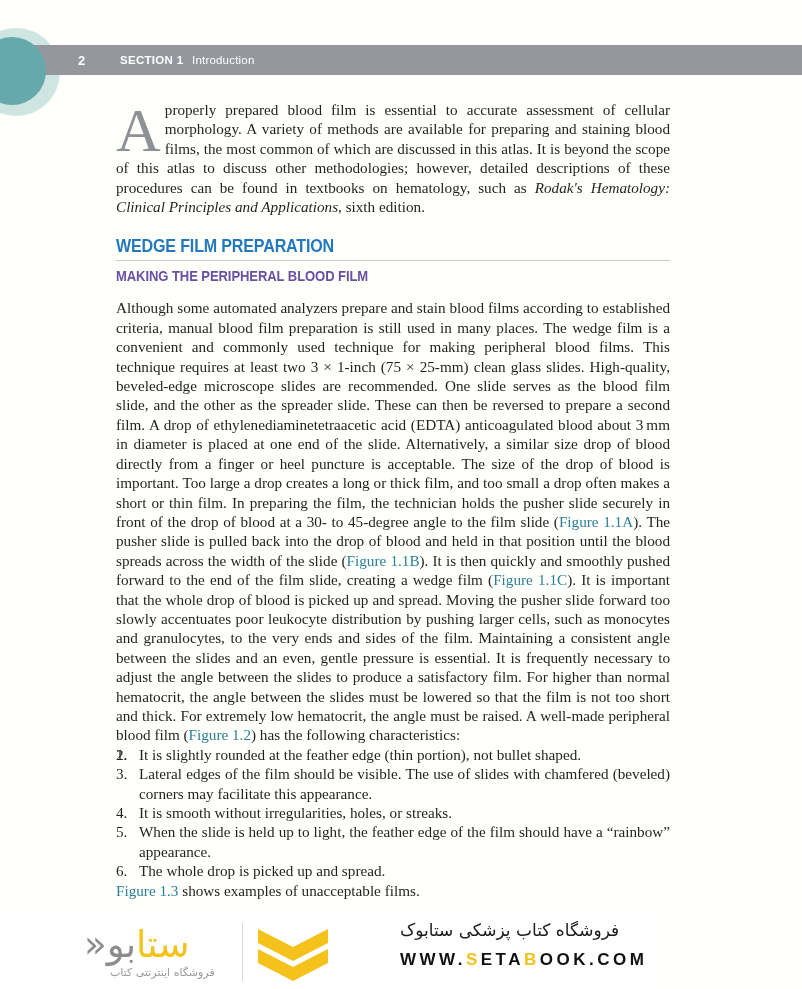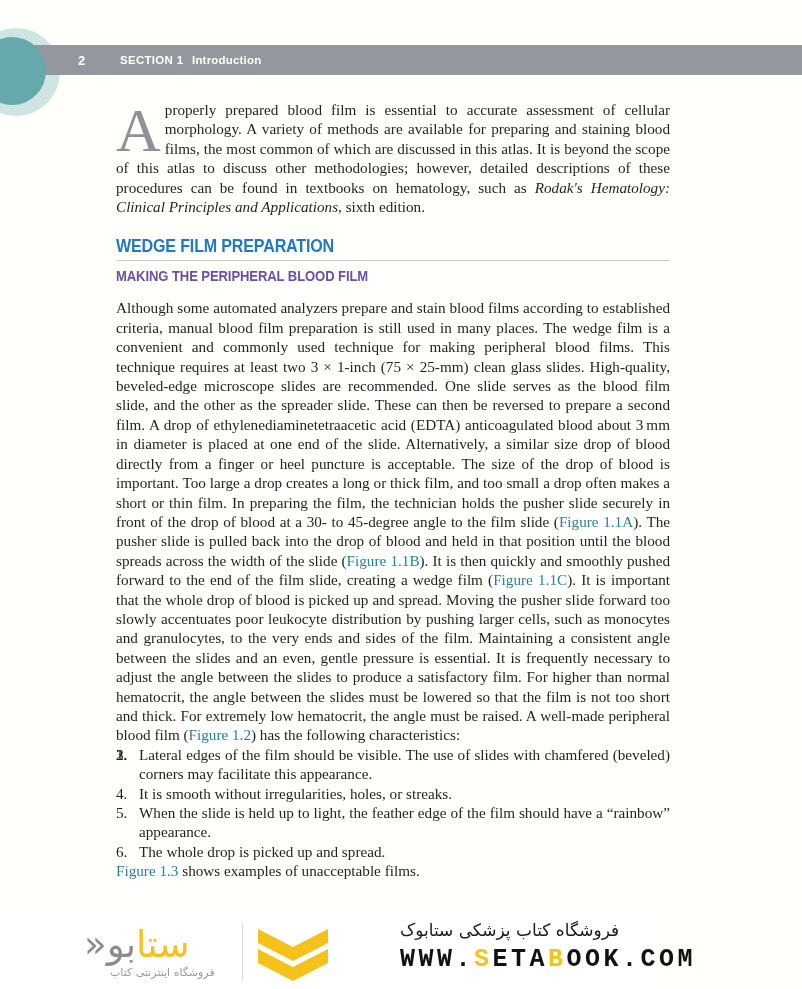--- a/index.html
+++ b/index.html
@@ -71,21 +71,21 @@
     position: absolute;
     left: 120px;
     font-size: 11.5px;
     font-weight: bold;
     letter-spacing: 0.3px;
   }
   .hdr-sectitle {
     position: absolute;
     left: 192px;
     font-size: 11.5px;
-    font-weight: bold;
+    font-weight: normal;
     letter-spacing: 0.2px;
   }
 
   
   .column {
     position: absolute;
     left: 116px;
     top: 100px;
     width: 554px;
   }
@@ -252,22 +252,22 @@
   }
   .fr-persian {
     font-family: "DejaVu Sans", sans-serif;
     font-size: 17px;
     color: #1a1a1a;
     direction: rtl;
     line-height: 26px;
     white-space: nowrap;
   }
   .fr-url {
-    font-family: Liberation Mono, monospace;
-    font-size: 25px;
+    font-family: Liberation Sans, sans-serif;
+    font-size: 17px;
     font-weight: bold;
     color: #111111;
     letter-spacing: 3.5px;
     line-height: 33px;
     white-space: nowrap;
   }
   .fr-url .gold {
     color: #f5c21b;
   }
 </style>
@@ -294,21 +294,21 @@
   <div class="h1-wrap">
     <h1 class="sec-title">WEDGE FILM PREPARATION</h1>
     <div class="rule"></div>
     <h2 class="sub-title">MAKING THE PERIPHERAL BLOOD FILM</h2>
   </div>
 
   <p class="body"><span>Although some automated analyzers prepare and stain blood films according to established criteria, manual blood film preparation is still used in many places. The wedge film is a convenient and commonly used technique for making peripheral blood films. This technique requires at least two 3 × 1-inch (75 × 25-mm) clean glass slides. High-quality, beveled-edge microscope slides are recommended. One slide serves as the blood film slide, and the other as the spreader slide. These can then be reversed to prepare a second film. A drop of ethylenediaminetetraacetic acid (EDTA) anticoagulated blood about 3 mm in diameter is placed at one end of the slide. Alternatively, a similar size drop of blood directly from a finger or heel puncture is acceptable. The size of the drop of blood is important. Too large a drop creates a long or thick film, and too small a drop often makes a short or thin film. In preparing the film, the technician holds the pusher slide securely in front of the drop of blood at a 30- to 45-degree angle to the film slide (</span><span class="figref">Figure 1.1A</span><span>). The pusher slide is pulled back into the drop of blood and held in that position until the blood spreads across the width of the slide (</span><span class="figref">Figure 1.1B</span><span>). It is then quickly and smoothly pushed forward to the end of the film slide, creating a wedge film (</span><span class="figref">Figure 1.1C</span><span>). It is important that the whole drop of blood is picked up and spread. Moving the pusher slide forward too slowly accentuates poor leukocyte distribution by pushing larger cells, such as monocytes and granulocytes, to the very ends and sides of the film. Maintaining a consistent angle between the slides and an even, gentle pressure is essential. It is frequently necessary to adjust the angle between the slides to produce a satisfactory film. For higher than normal hematocrit, the angle between the slides must be lowered so that the film is not too short and thick. For extremely low hematocrit, the angle must be raised. A well-made peripheral blood film (</span><span class="figref">Figure 1.2</span><span>) has the following characteristics:</span></p>
 
   <ol class="char-list">
     <li><span class="num">1.</span></li>
-    <li><span class="num">2.</span></li>
+    <li><span class="num">2.</span><span>It is slightly rounded at the feather edge (thin portion), not bullet shaped.</span></li>
     <li><span class="num">3.</span><span>Lateral edges of the film should be visible. The use of slides with chamfered (beveled) corners may facilitate this appearance.</span></li>
     <li><span class="num">4.</span><span>It is smooth without irregularities, holes, or streaks.</span></li>
     <li><span class="num">5.</span><span>When the slide is held up to light, the feather edge of the film should have a “rainbow” appearance.</span></li>
     <li><span class="num">6.</span><span>The whole drop is picked up and spread.</span></li>
   </ol>
 
   <p class="body trailing"><span class="figref">Figure 1.3</span><span> shows examples of unacceptable films.</span></p>
 
 </div>
 

